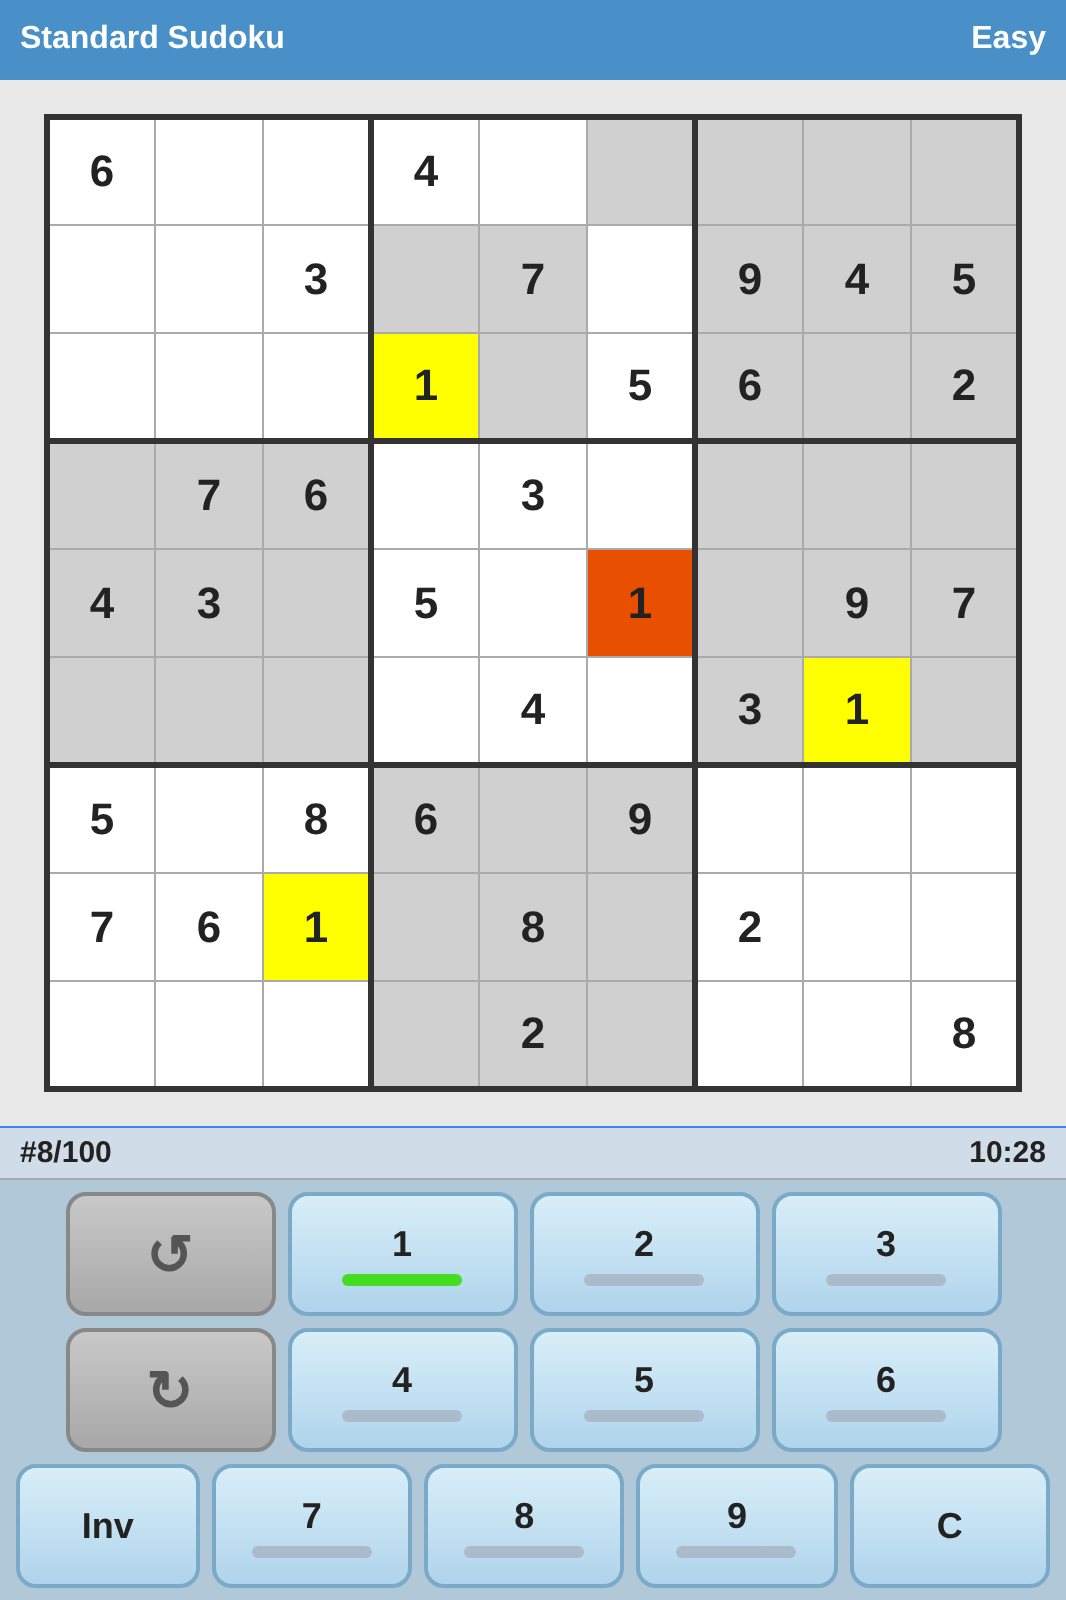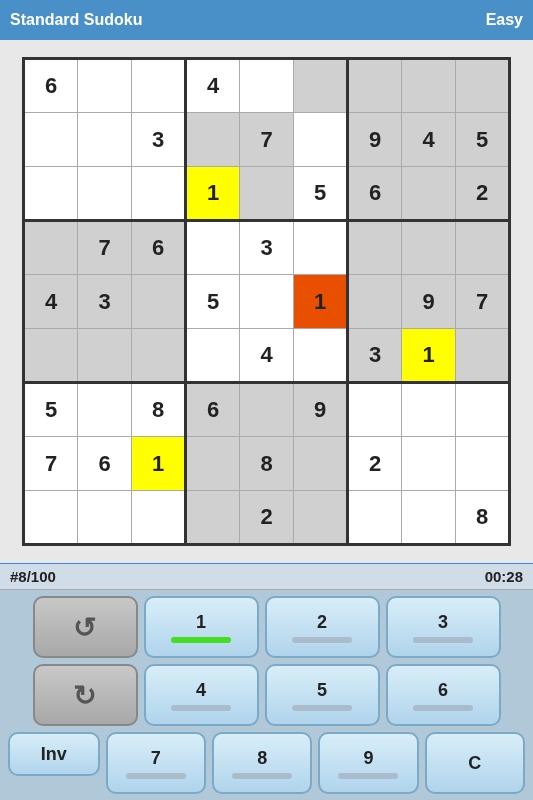--- a/index.html
+++ b/index.html
@@ -131,21 +131,21 @@
 
     .btn-arrow {
       width: 105px;
       height: 62px;
       background: linear-gradient(to bottom, #c8c8c8, #a8a8a8);
       border-color: #888;
     }
 
     .btn-inv {
       width: 105px;
-      height: 44px;
+      height: 62px;
       background: linear-gradient(to bottom, #d8eef8, #b0d4ec);
     }
 
     .btn-indicator {
       width: 60px;
       height: 6px;
       border-radius: 3px;
       margin-top: 4px;
     }
 
@@ -273,21 +273,21 @@
           <td class="cell-white"></td>
           <td class="cell-white"></td>
           <td class="cell-white"><span>8</span></td>
         </tr>
       </tbody>
   </table>
 </div>
 
 <div id="status-bar">
   <span>#8/100</span>
-  <span>00:28</span>
+  <span>10:28</span>
 </div>
 
 <div id="controls">
 
   <div class="btn-row">
     <button class="btn btn-arrow">
       <span class="arrow-undo"></span>
     </button>
     <button class="btn btn-wide">
       <span>1</span>

